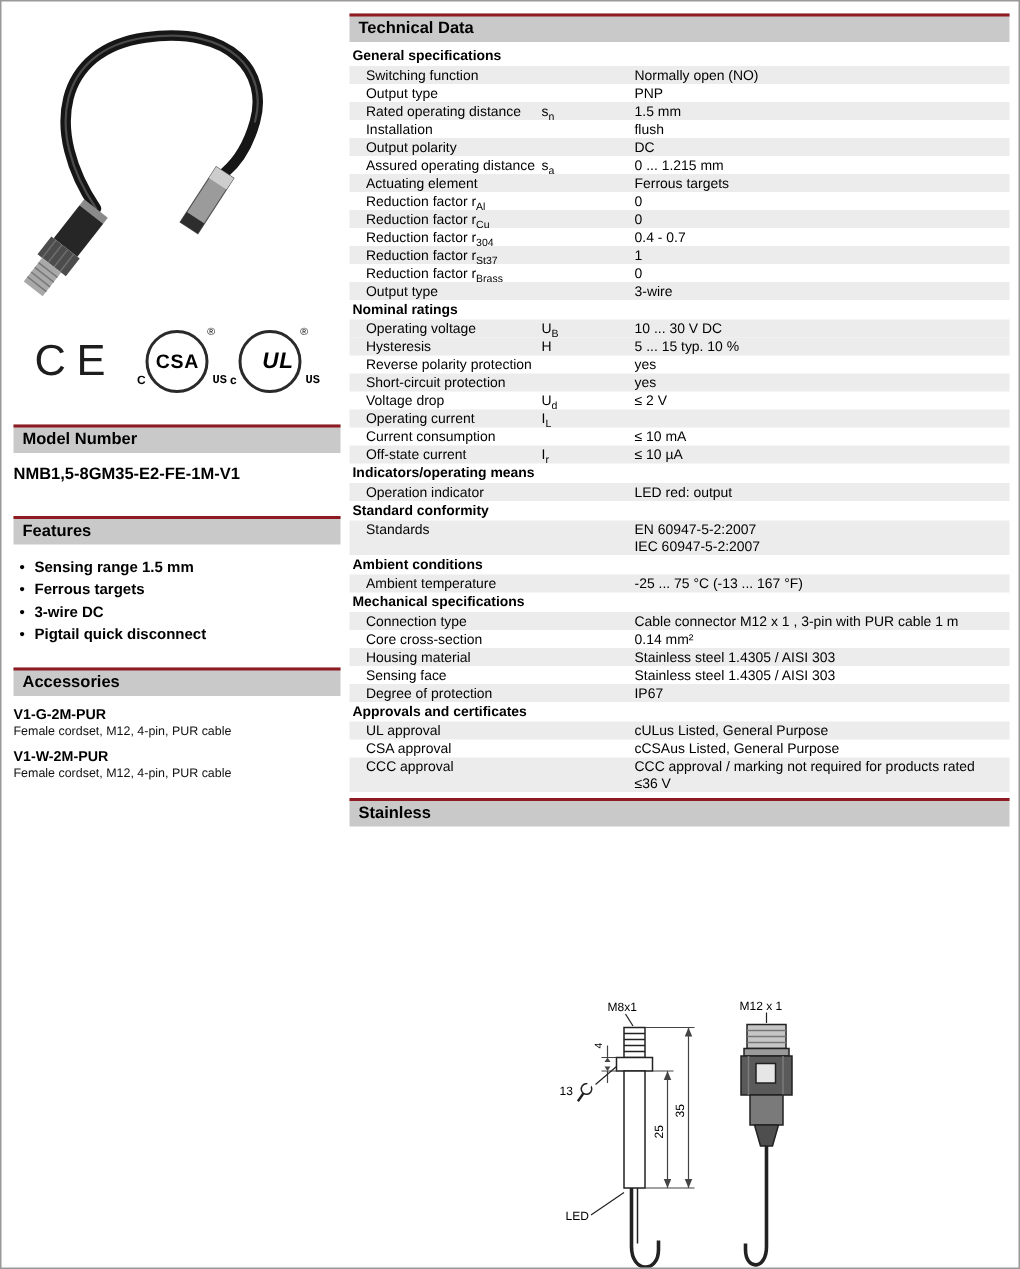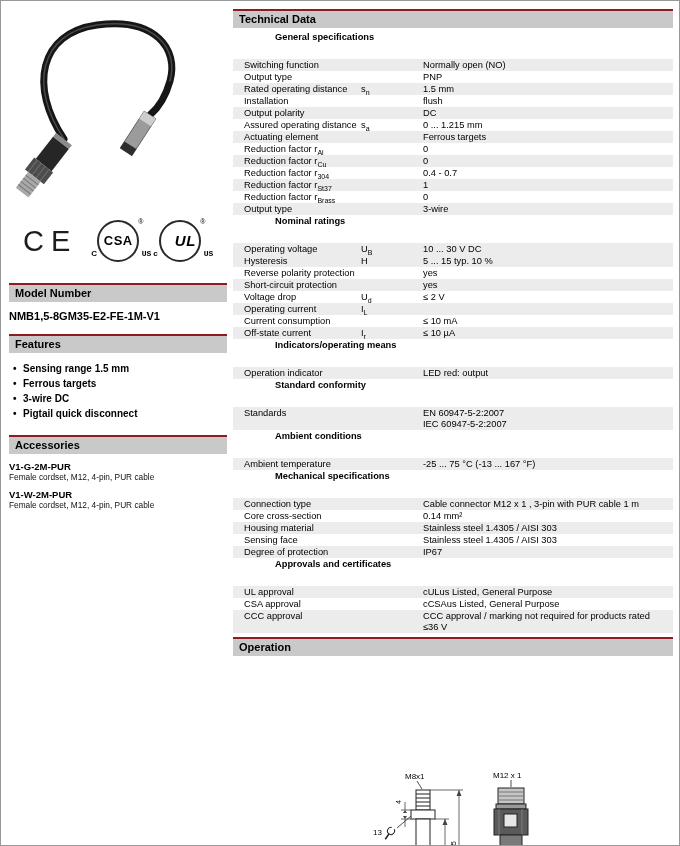--- a/index.html
+++ b/index.html
@@ -2,38 +2,38 @@
 <html><head>
 <meta charset="utf-8">
 <style>
   html,body{margin:0;padding:0;background:#e9e9e9;font-family:"Liberation Sans",sans-serif;color:#000;}
   .page{position:relative;width:680px;height:846px;background:#fff;border:1px solid #999;box-sizing:border-box;margin:0 auto;overflow:hidden;}
   .left-col{position:absolute;left:8px;top:8px;width:218px;}
   .right-col{position:absolute;left:232px;top:8px;width:440px;}
   .bar{background:#c9c9c9;border-top:2px solid #8d1b21;font-weight:bold;font-size:11px;line-height:15px;padding:1px 6px;}
   
   .t-table{margin-top:3px;}
-  .t-section{font-weight:bold;font-size:9.3px;line-height:11px;padding:1px 0 16px 2px;margin-left:40px;}
+  .t-section{font-weight:bold;font-size:9.3px;line-height:11px;padding:1px 0 1px 2px;}
   .t-row{display:grid;grid-template-columns:128px 62px 1fr;font-size:9.3px;line-height:11px;padding:0.5px 0;}
   .t-row.shade{background:#ececec;}
   .t-label{padding-left:11px;white-space:nowrap;overflow:visible;}
   .t-sym{white-space:nowrap;}
   .t-value{padding-right:15px;}
   sub{font-size:7px;line-height:0;}
   
   .photo-box{width:218px;height:198px;}
   .marks{display:flex;align-items:center;gap:20px;margin:10px 0 18px 14px;height:48px;}
   .ce{font-size:29px;letter-spacing:7px;color:#1d1d1d;font-weight:400;}
   .roundmark{position:relative;width:42px;height:42px;border:2.5px solid #2a2a2a;border-radius:50%;box-sizing:border-box;text-align:center;}
   .roundmark .big{font-weight:bold;font-size:13px;line-height:37px;letter-spacing:0.5px;}
   .roundmark .reg{position:absolute;right:-6px;top:-4px;font-size:7px;}
   .roundmark .cside{position:absolute;left:-8px;bottom:2px;font-size:8px;font-weight:bold;}
   .roundmark .usside{position:absolute;right:-14px;bottom:2px;font-size:8px;font-weight:bold;font-family:Liberation Mono, monospace;}
   .ul .big{font-style:italic;font-size:15px;margin-left:10px;}
-  .model-value{font-weight:bold;font-size:11px;margin:8px 0 12px 0;}
+  .model-value{font-weight:bold;font-size:11px;margin:8px 0 22px 0;}
   .features-list{list-style:none;margin:8px 0 14px 2px;padding:0;}
   .features-list li{font-weight:bold;font-size:10px;line-height:15px;padding-left:12px;position:relative;}
   .features-list li::before{content:"•";position:absolute;left:2px;}
   .acc-item{margin:7px 0 6px 0;}
   .acc-name{font-weight:bold;font-size:9.5px;line-height:11px;}
   .acc-desc{font-size:8.3px;line-height:10px;color:#111;}
   
   .dim-wrap{margin:112px 0 0 128px;}
   svg text{font-family:"Liberation Sans",sans-serif;}
 </style>
@@ -278,21 +278,21 @@
           <span class="t-sym"></span>
           <span class="t-value">cCSAus Listed, General Purpose</span>
         </div>
         <div class="t-row shade">
           <span class="t-label">CCC approval</span>
           <span class="t-sym"></span>
           <span class="t-value">CCC approval / marking not required for products rated ≤36 V</span>
         </div>
       </div>
 
-    <div class="bar" style="margin-top:4px;">Operation</div>
+    <div class="bar" style="margin-top:4px;">Stainless</div>
 
     <div class="dim-wrap">
       <svg width="230" height="232" viewBox="0 0 230 232">
 
         <g stroke="#222" fill="none" stroke-width="1">
           <rect x="55" y="22" width="14" height="20" fill="#fff"></rect>
           <line x1="55" y1="26" x2="69" y2="26"></line>
             <line x1="55" y1="30" x2="69" y2="30"></line>
           <line x1="55" y1="34" x2="69" y2="34"></line>
             <line x1="55" y1="38" x2="69" y2="38"></line>

